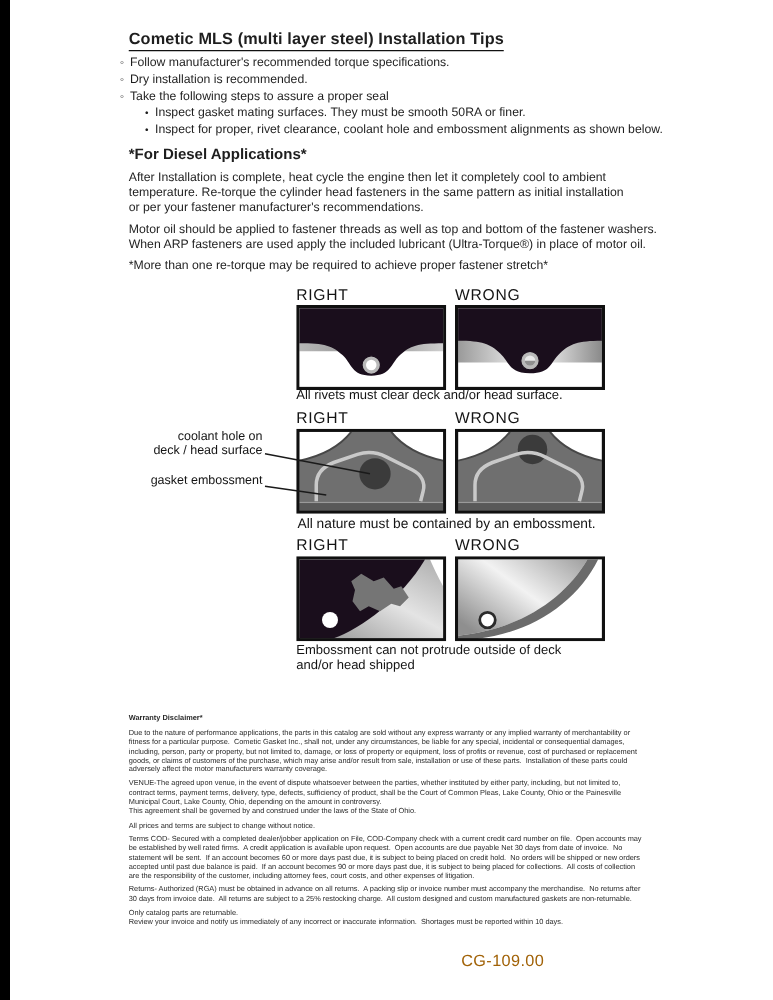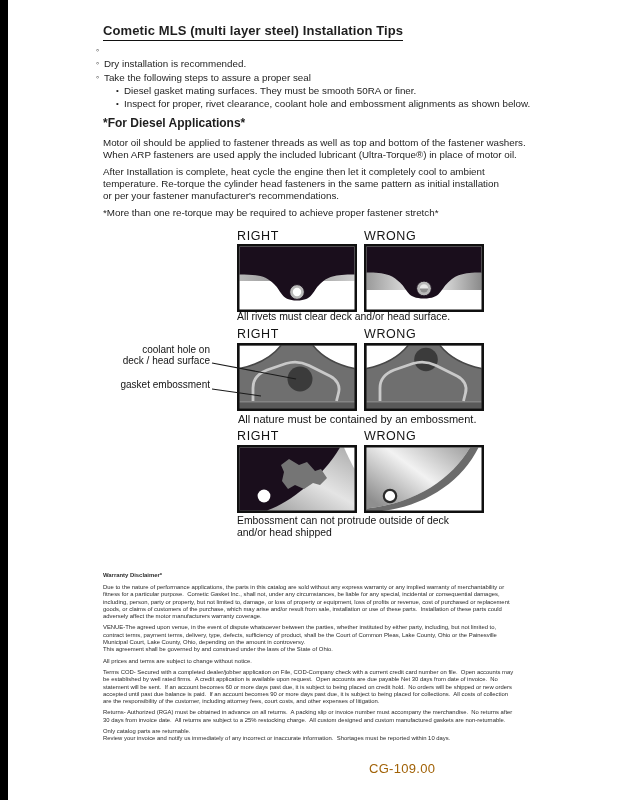--- a/index.html
+++ b/index.html
@@ -53,46 +53,47 @@
 <body>
 
 <div class="page">
   <div class="edge-bar"></div>
 
   <div class="title">Cometic MLS (multi layer steel) Installation Tips</div>
 
   <div class="bullets">
     <div class="brow">
       <span class="bm">◦</span>
+      <span class="bt">Follow manufacturer's recommended torque specifications.</span>
     </div>
     <div class="brow">
       <span class="bm">◦</span>
       <span class="bt">Dry installation is recommended.</span>
     </div>
     <div class="brow">
       <span class="bm">◦</span>
       <span class="bt">Take the following steps to assure a proper seal</span>
     </div>
     <div class="brow sub">
       <span class="bm">•</span>
-      <span class="bt">Diesel gasket mating surfaces.  They must be smooth 50RA or finer.</span>
+      <span class="bt">Inspect gasket mating surfaces.  They must be smooth 50RA or finer.</span>
     </div>
     <div class="brow sub">
       <span class="bm">•</span>
       <span class="bt">Inspect for proper, rivet clearance, coolant hole and embossment alignments as shown below.</span>
     </div>
   </div>
 
   <div class="diesel">
     <div class="dheading">*For Diesel Applications*</div>
-    <div class="dpara">Motor oil should be applied to fastener threads as well as top and bottom of the fastener washers.
-When ARP fasteners are used apply the included lubricant (Ultra-Torque®) in place of motor oil.</div>
     <div class="dpara">After Installation is complete, heat cycle the engine then let it completely cool to ambient
 temperature. Re-torque the cylinder head fasteners in the same pattern as initial installation
 or per your fastener manufacturer's recommendations.</div>
+    <div class="dpara">Motor oil should be applied to fastener threads as well as top and bottom of the fastener washers.
+When ARP fasteners are used apply the included lubricant (Ultra-Torque®) in place of motor oil.</div>
     <div class="dpara">*More than one re-torque may be required to achieve proper fastener stretch*</div>
   </div>
 
   <div class="dlabel lr1">RIGHT</div>
   <div class="dlabel lw1">WRONG</div>
 
   <div class="fig f1r">
     <svg width="120" height="68" viewBox="0 0 120 68">
       <defs>
         <linearGradient id="g1r" x1="0" y1="0" x2="1" y2="0">

